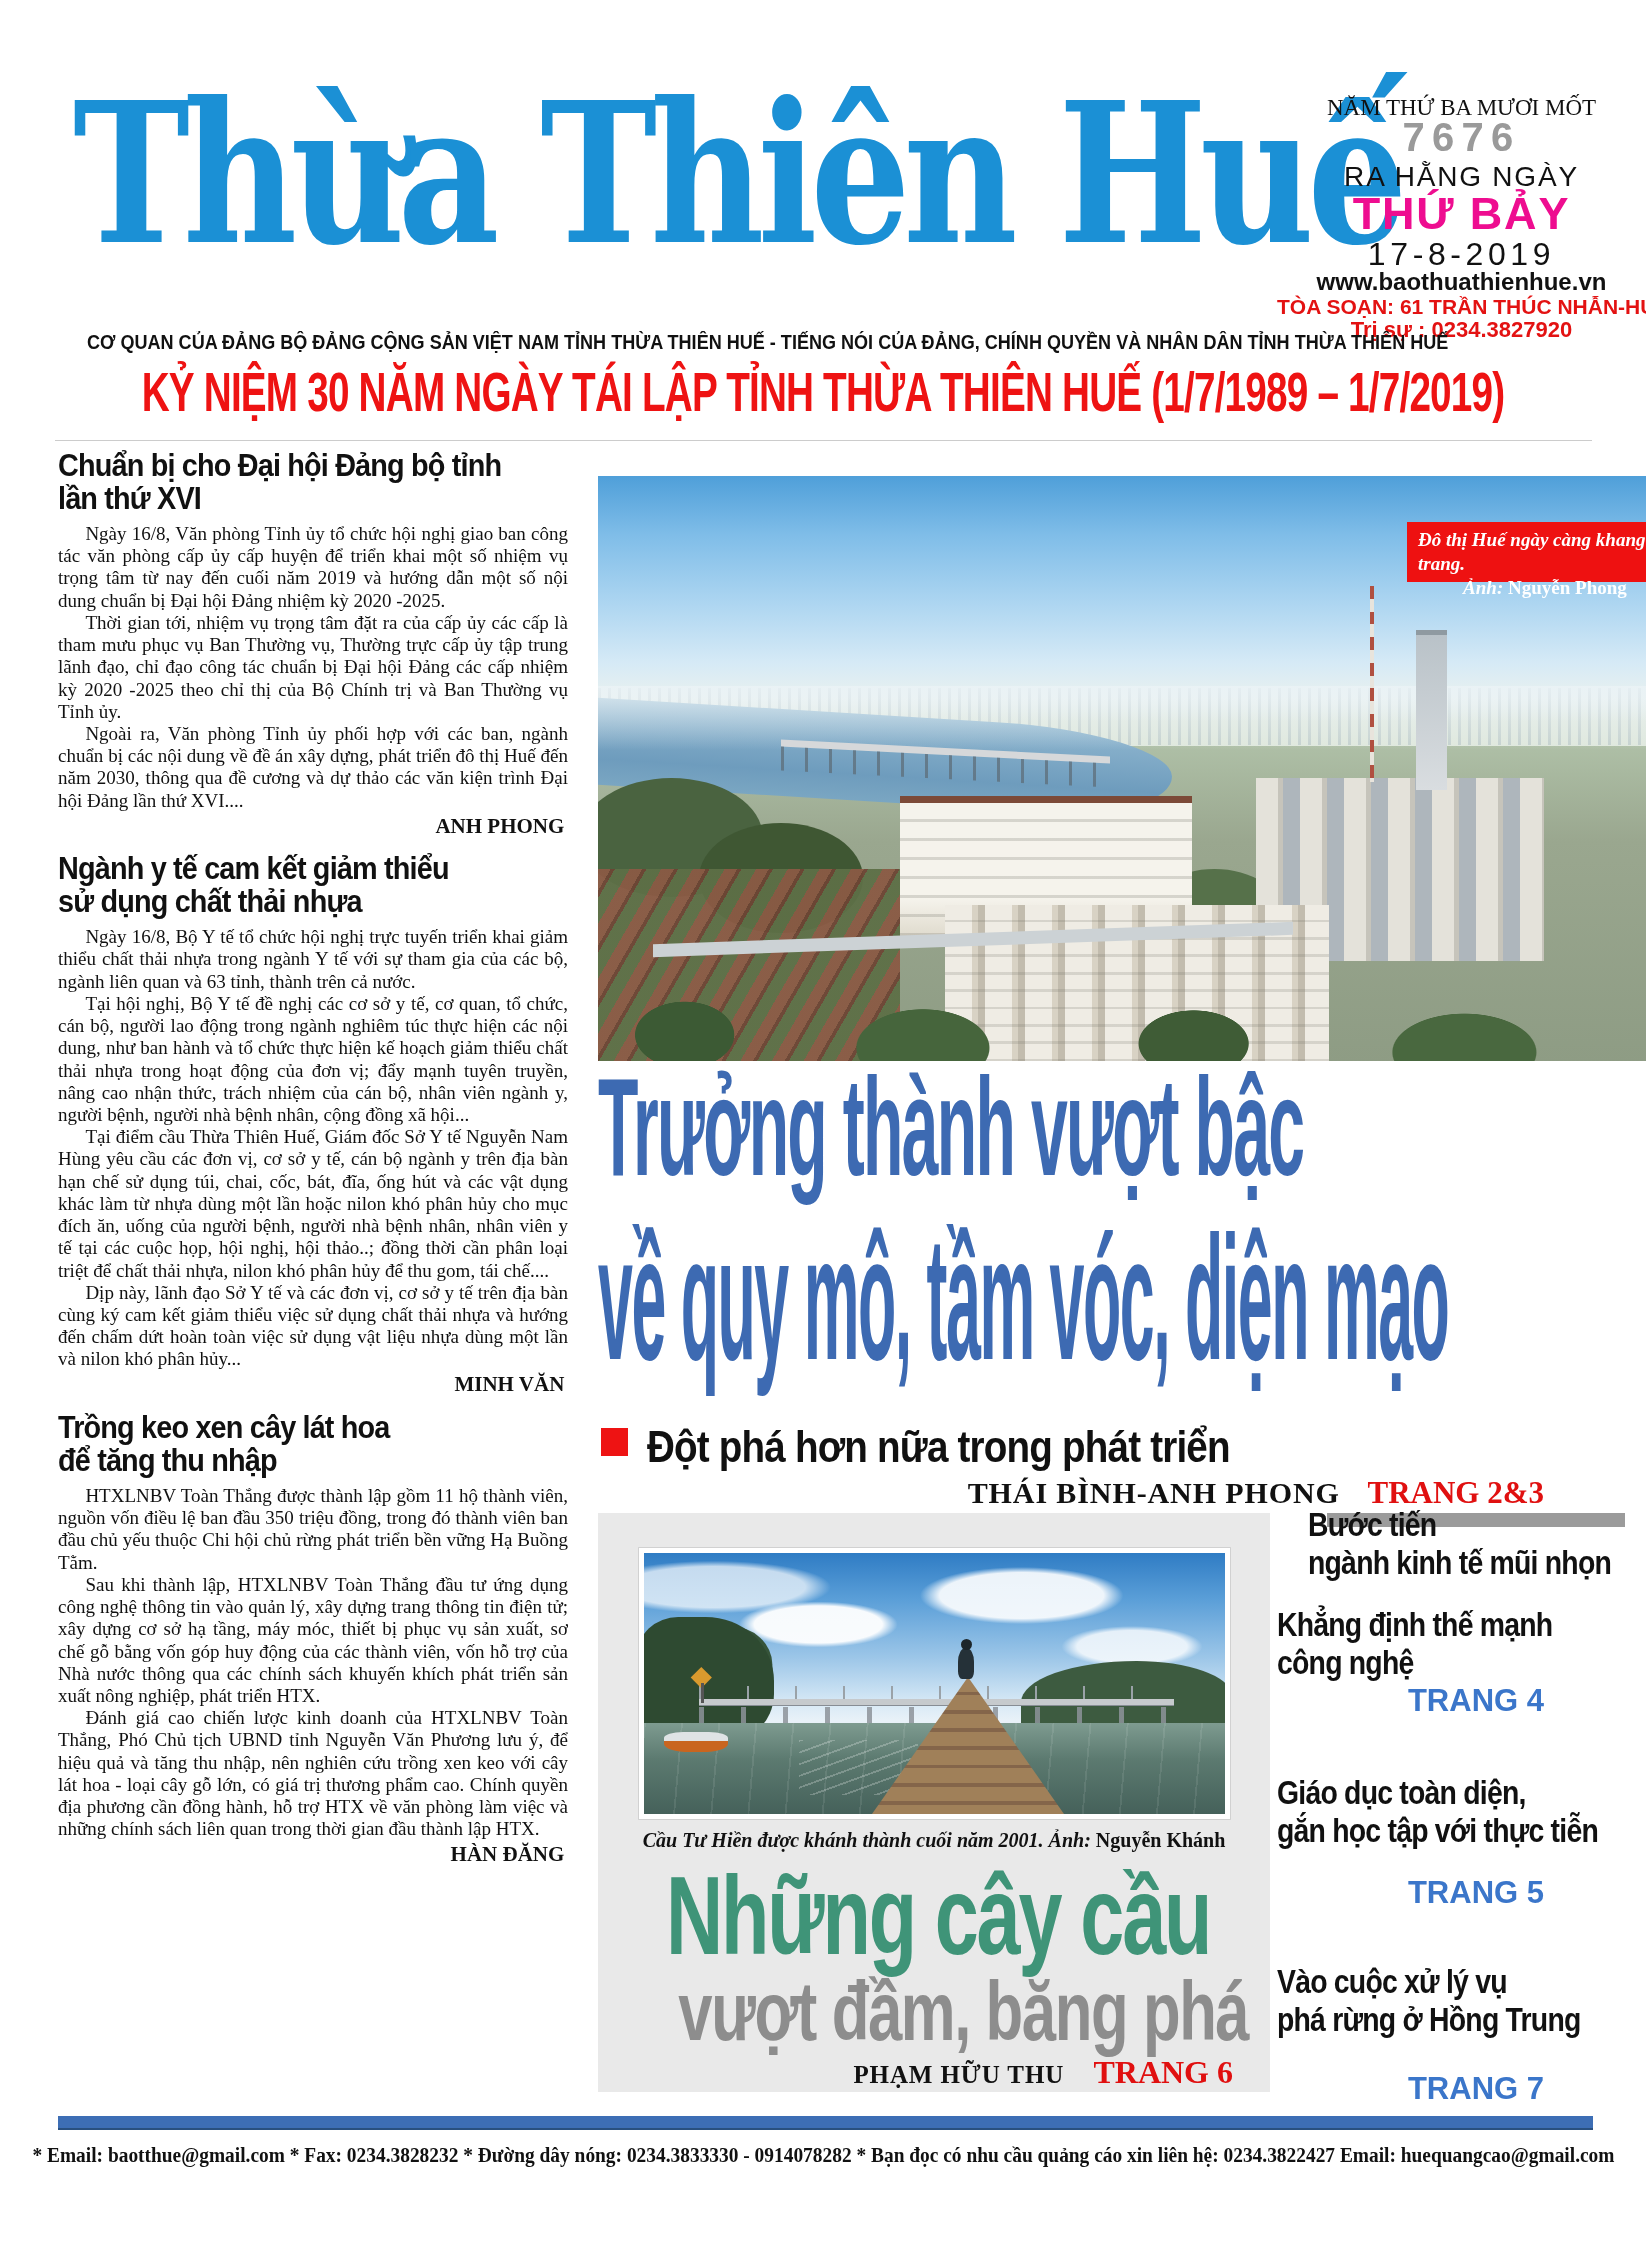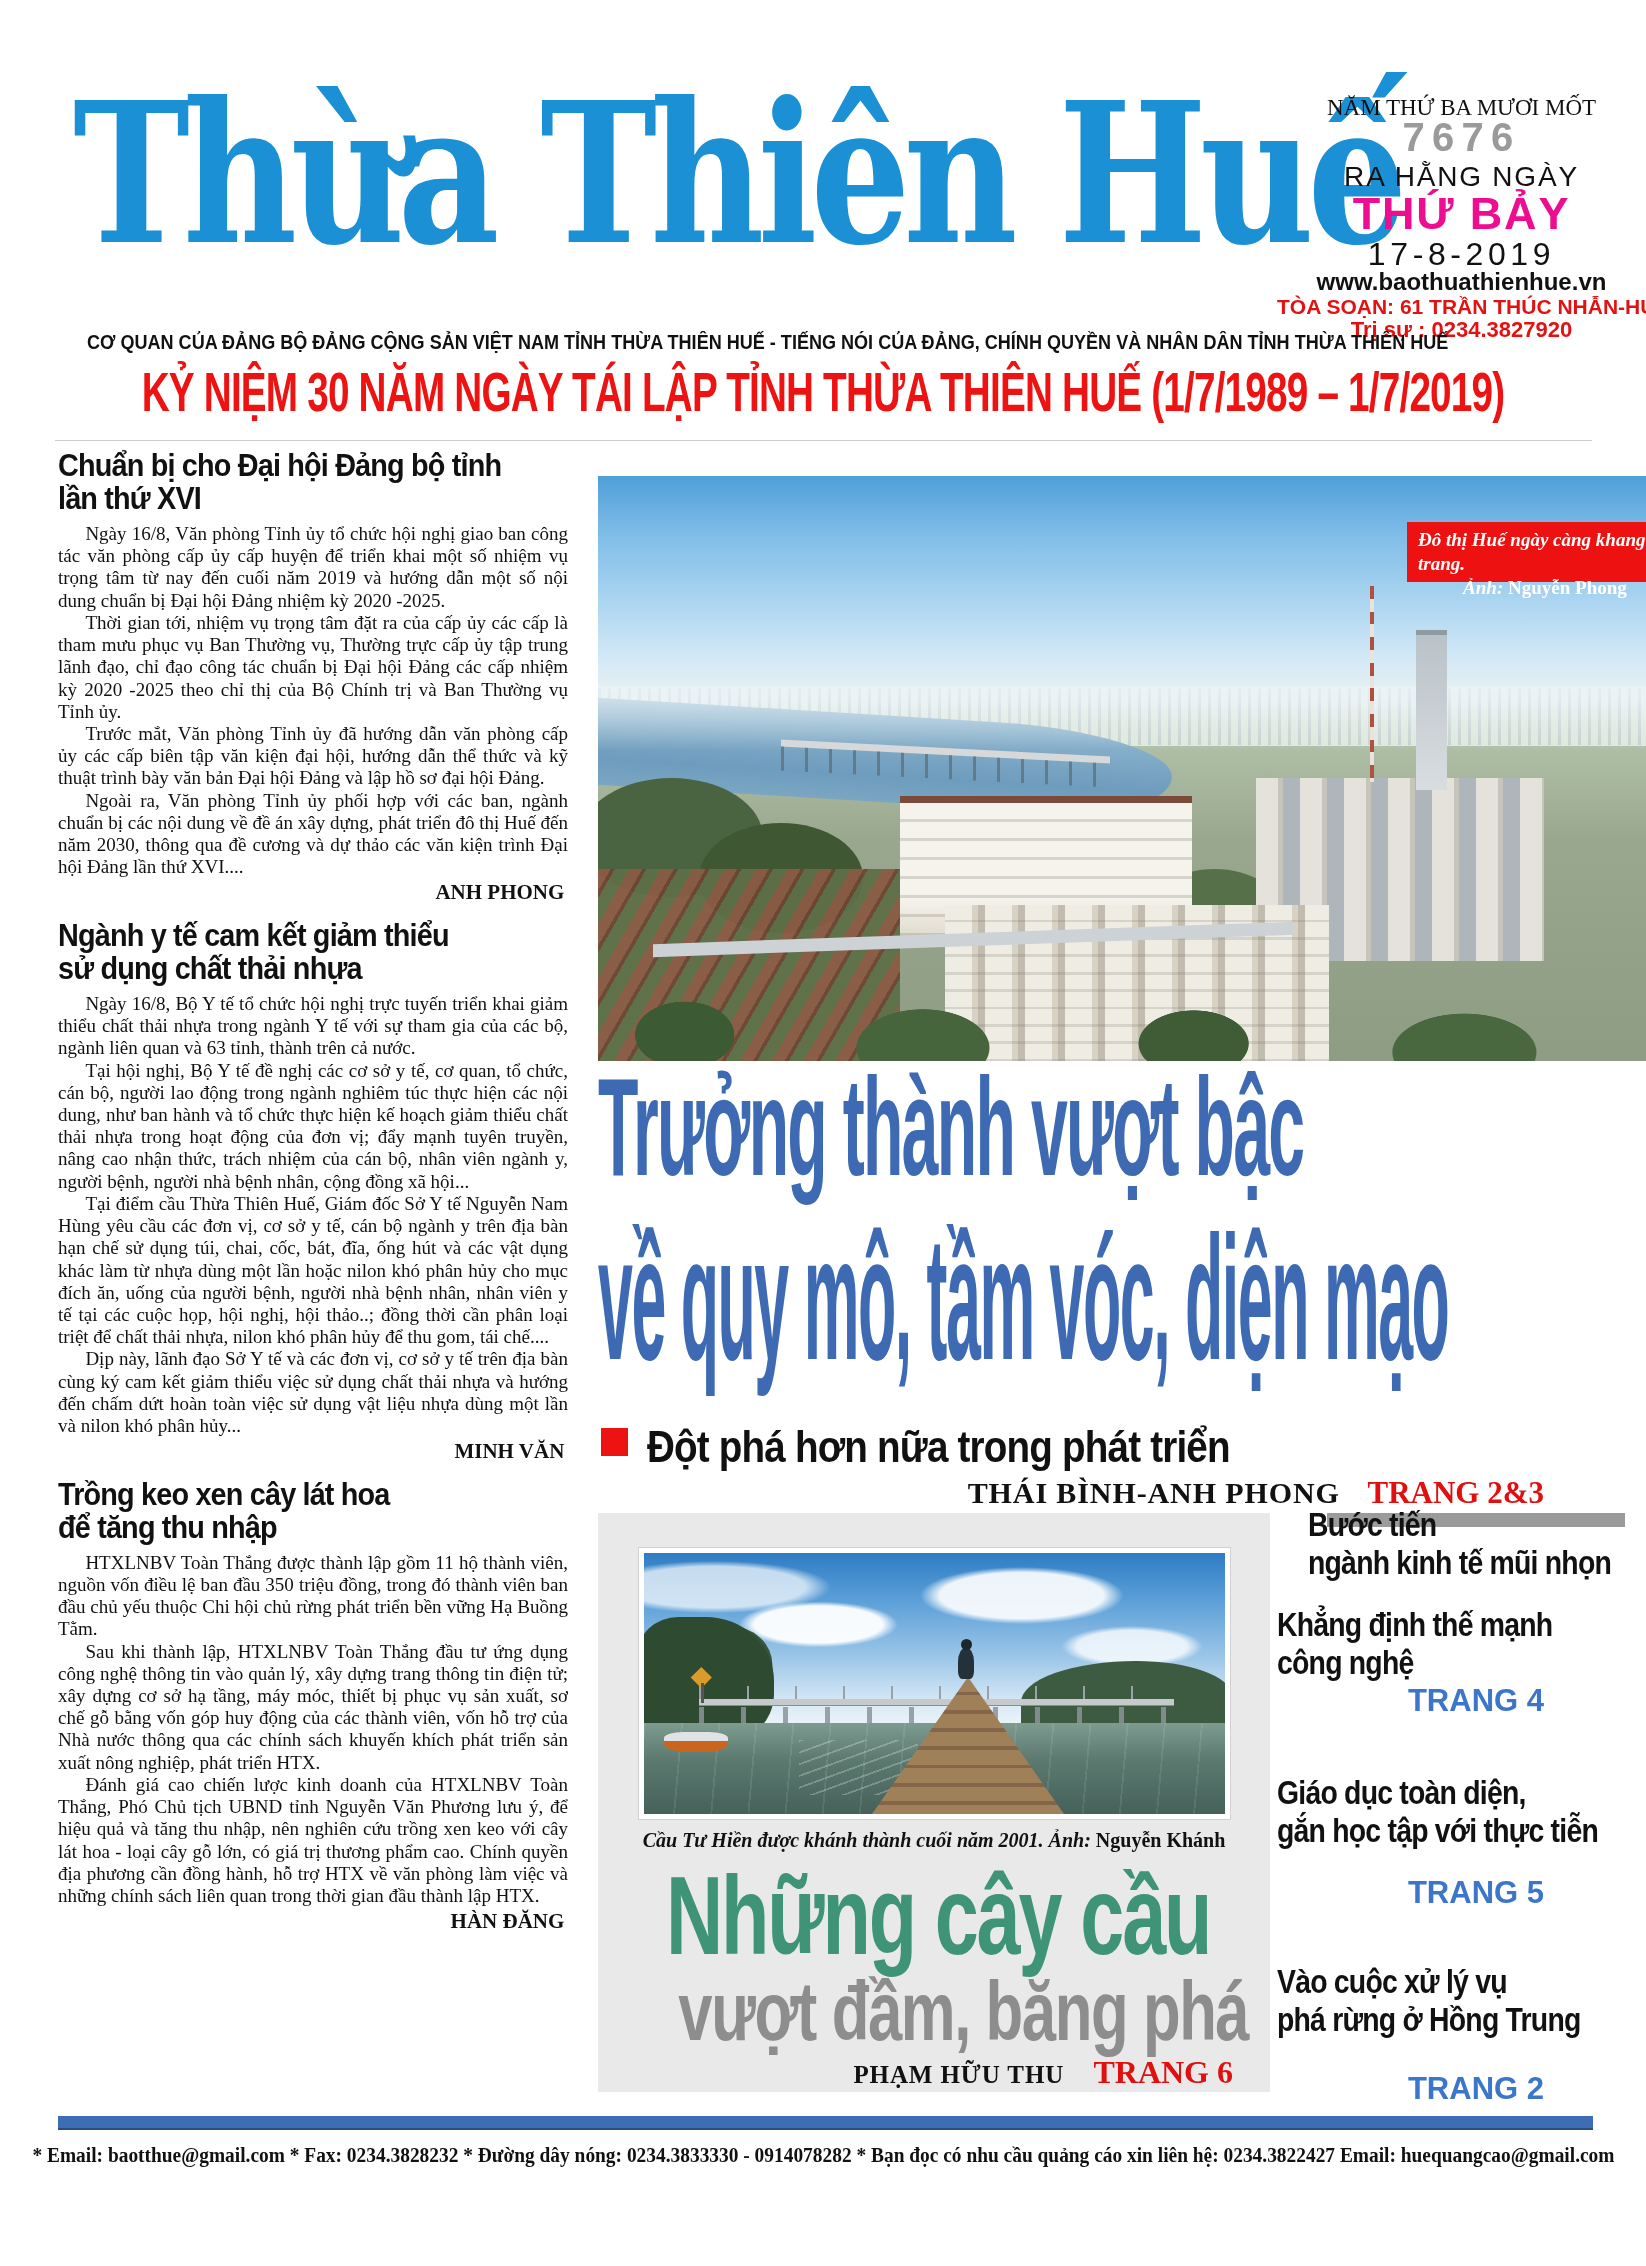--- a/index.html
+++ b/index.html
@@ -185,21 +185,20 @@
   <div class="abs toprule"></div>
 
   <div class="abs leftcol">
     <div class="art">
       <div class="art-head">
         <span>Chuẩn bị cho Đại hội Đảng bộ tỉnh</span>
         <span>lần thứ XVI</span>
       </div>
       <p>Ngày 16/8, Văn phòng Tỉnh ủy tổ chức hội nghị giao ban công tác văn phòng cấp ủy cấp huyện để triển khai một số nhiệm vụ trọng tâm từ nay đến cuối năm 2019 và hướng dẫn một số nội dung chuẩn bị Đại hội Đảng nhiệm kỳ 2020 -2025.</p>
       <p>Thời gian tới, nhiệm vụ trọng tâm đặt ra của cấp ủy các cấp là tham mưu phục vụ Ban Thường vụ, Thường trực cấp ủy tập trung lãnh đạo, chỉ đạo công tác chuẩn bị Đại hội Đảng các cấp nhiệm kỳ 2020 -2025 theo chỉ thị của Bộ Chính trị và Ban Thường vụ Tỉnh ủy.</p>
-      <p>Trước mắt, Văn phòng Tỉnh ủy đã hướng dẫn văn phòng cấp ủy các cấp biên tập văn kiện đại hội, hướng dẫn thể thức và kỹ thuật trình bày văn bản Đại hội Đảng và lập hồ sơ đại hội Đảng.</p>
       <p>Ngoài ra, Văn phòng Tỉnh ủy phối hợp với các ban, ngành chuẩn bị các nội dung về đề án xây dựng, phát triển đô thị Huế đến năm 2030, thông qua đề cương và dự thảo các văn kiện trình Đại hội Đảng lần thứ XVI....</p>
       <div class="byline">ANH PHONG</div>
     </div>
     <div class="art">
       <div class="art-head">
         <span>Ngành y tế cam kết giảm thiểu</span>
         <span>sử dụng chất thải nhựa</span>
       </div>
       <p>Ngày 16/8, Bộ Y tế tổ chức hội nghị trực tuyến triển khai giảm thiểu chất thải nhựa trong ngành Y tế với sự tham gia của các bộ, ngành liên quan và 63 tỉnh, thành trên cả nước.</p>
       <p>Tại hội nghị, Bộ Y tế đề nghị các cơ sở y tế, cơ quan, tổ chức, cán bộ, người lao động trong ngành nghiêm túc thực hiện các nội dung, như ban hành và tổ chức thực hiện kế hoạch giảm thiểu chất thải nhựa trong hoạt động của đơn vị; đẩy mạnh tuyên truyền, nâng cao nhận thức, trách nhiệm của cán bộ, nhân viên ngành y, người bệnh, người nhà bệnh nhân, cộng đồng xã hội...</p>
@@ -300,21 +299,21 @@
   <div class="abs rc-ref ref4">TRANG 4</div>
   <div class="abs rc rc3">
     <span>Giáo dục toàn diện,</span>
     <span>gắn học tập với thực tiễn</span>
   </div>
   <div class="abs rc-ref ref5">TRANG 5</div>
   <div class="abs rc rc4">
     <span>Vào cuộc xử lý vụ</span>
     <span>phá rừng ở Hồng Trung</span>
   </div>
-  <div class="abs rc-ref ref7">TRANG 2</div>
+  <div class="abs rc-ref ref7">TRANG 7</div>
 
   <div class="abs footbar"></div>
   <div class="abs foottext">
     <span>* Email: baotthue@gmail.com * Fax: 0234.3828232 * Đường dây nóng: 0234.3833330 - 0914078282 * Bạn đọc có nhu cầu quảng cáo xin liên hệ: 0234.3822427 Email: huequangcao@gmail.com</span>
   </div>
 
 </div>
 
 
 </body></html>

